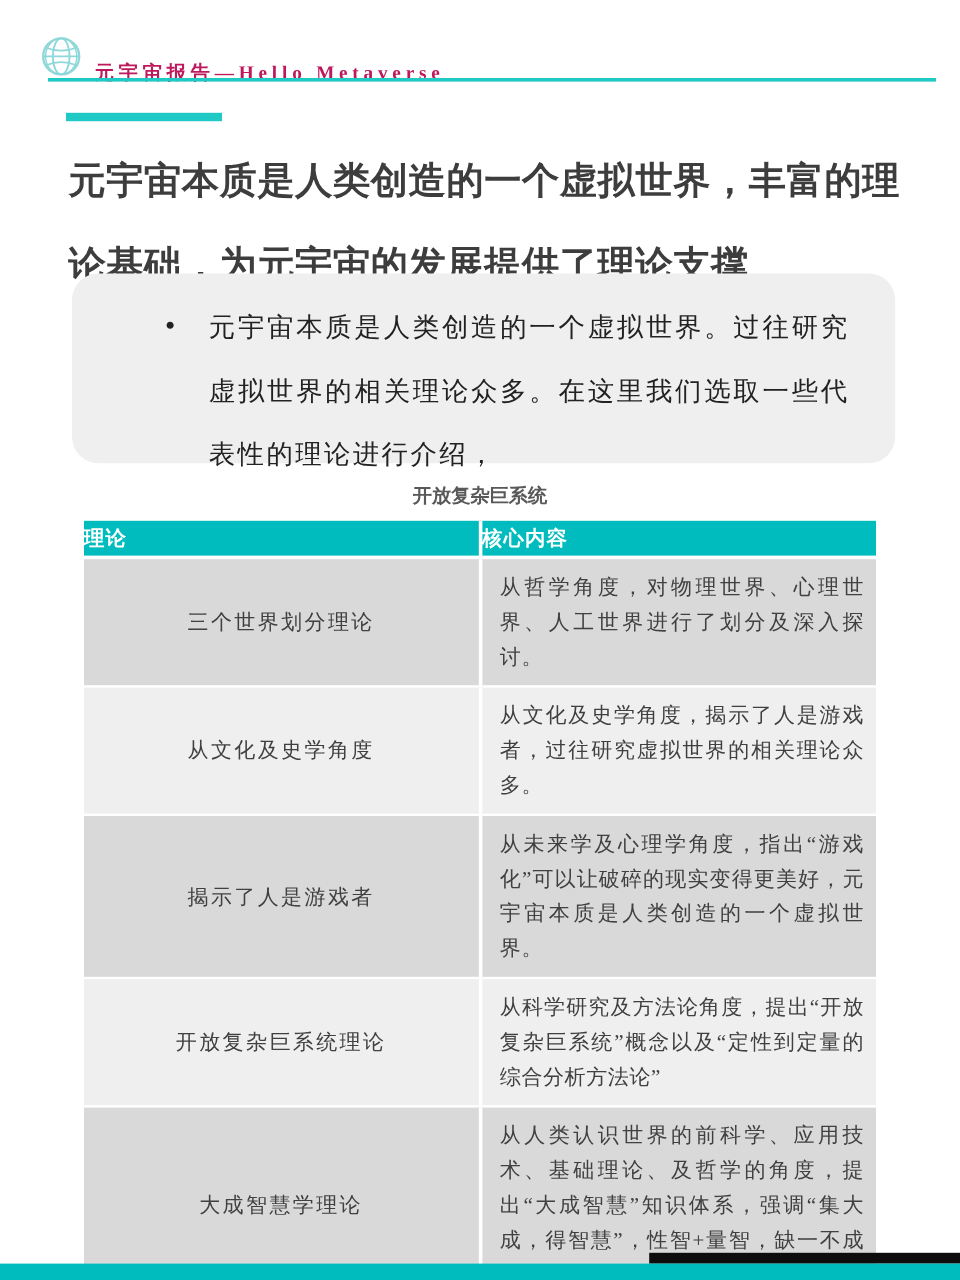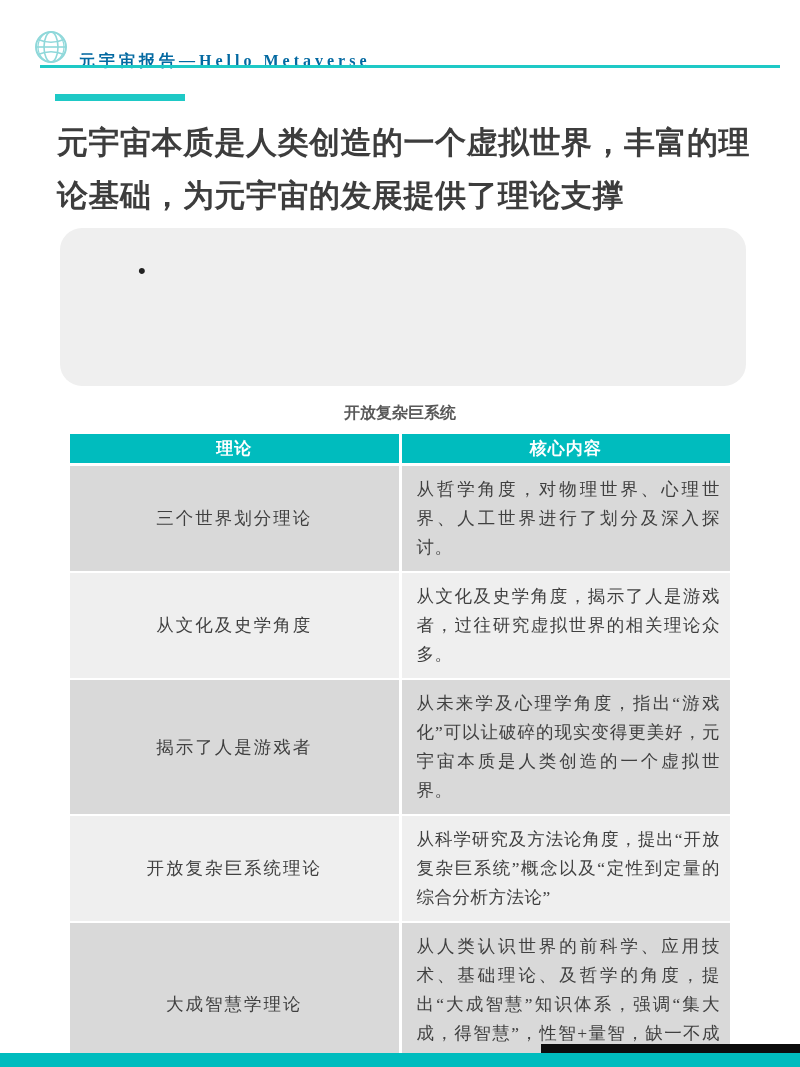--- a/index.html
+++ b/index.html
@@ -3,31 +3,31 @@
 <meta charset="utf-8">
 <style>
   * { margin: 0; padding: 0; box-sizing: border-box; }
   html, body { width: 800px; height: 1067px; background: #ffffff; overflow: hidden; }
   body { font-family: "Liberation Sans", sans-serif; position: relative; }
 
   
   .brand { position: absolute; top: 26px; left: 33px; display: flex; align-items: center; gap: 10px; }
   .brand .logo-text {
     font-family: "Liberation Serif", serif;
-    font-size: 16px; font-weight: bold; color: #0369a1; letter-spacing: 4px; margin-top: 25px;
+    font-size: 16px; font-weight: bold; color: #be185d; letter-spacing: 4px; margin-top: 25px;
   }
   .brand-rule { position: absolute; top: 65px; left: 40px; width: 740px; height: 3px; background: #1ec9c6; }
 
   
   .accent-bar { position: absolute; top: 94px; left: 55px; width: 130px; height: 7px; background: #1ec9c6; }
 
   
   .page-title {
     position: absolute; top: 116px; left: 57px; width: 695px;
-    font-size: 31px; font-weight: bold; color: #3d3d3d; line-height: 53px;
+    font-size: 31px; font-weight: bold; color: #3d3d3d; line-height: 70px;
     font-family: "Liberation Sans", sans-serif;
     letter-spacing: 0.5px;
   }
 
   
   .summary-card {
     position: absolute; top: 228px; left: 60px; width: 686px; height: 158px;
     background: #efefef; border-radius: 22px;
     padding: 18px 38px 0 78px;
   }
@@ -47,21 +47,21 @@
     position: absolute; top: 403px; left: 70px; width: 660px;
     text-align: center; font-size: 16px; font-weight: bold; color: #595959;
   }
   .theory-table {
     position: absolute; top: 434px; left: 70px; width: 660px;
     border-collapse: collapse; table-layout: fixed;
   }
   .theory-table th, .theory-table td { border: 0; }
   .theory-table thead th {
     background: #00bcbe; color: #ffffff; font-size: 17px; font-weight: bold;
-    height: 30px; text-align: center; letter-spacing: 1px;
+    height: 30px; text-align: left; letter-spacing: 1px;
     border-bottom: 3px solid #ffffff;
   }
   .theory-table thead th.col-theory { border-right: 3px solid #ffffff; }
   .theory-table td {
     font-family: "Liberation Serif", serif;
     font-size: 17.5px; color: #404040; vertical-align: middle;
     border-bottom: 2px solid #ffffff;
   }
   .theory-table td.cell-theory {
     text-align: center; width: 218px; border-right: 3px solid #ffffff;
@@ -95,20 +95,21 @@
   <span class="logo-text">元宇宙报告—Hello Metaverse</span>
 </div>
 <div class="brand-rule"></div>
 
 <div class="accent-bar"></div>
 
 <h1 class="page-title">元宇宙本质是人类创造的一个虚拟世界，丰富的理论基础，为元宇宙的发展提供了理论支撑</h1>
 
 <div class="summary-card">
   <span class="bullet">•</span>
+  <p class="summary-text">元宇宙本质是人类创造的一个虚拟世界。过往研究虚拟世界的相关理论众多。在这里我们选取一些代表性的理论进行介绍，</p>
 </div>
 
 <div class="table-caption">开放复杂巨系统</div>
 
 <table class="theory-table">
   <thead>
     <tr>
       <th class="col-theory">理论</th>
       <th class="col-content">核心内容</th>
     </tr>

